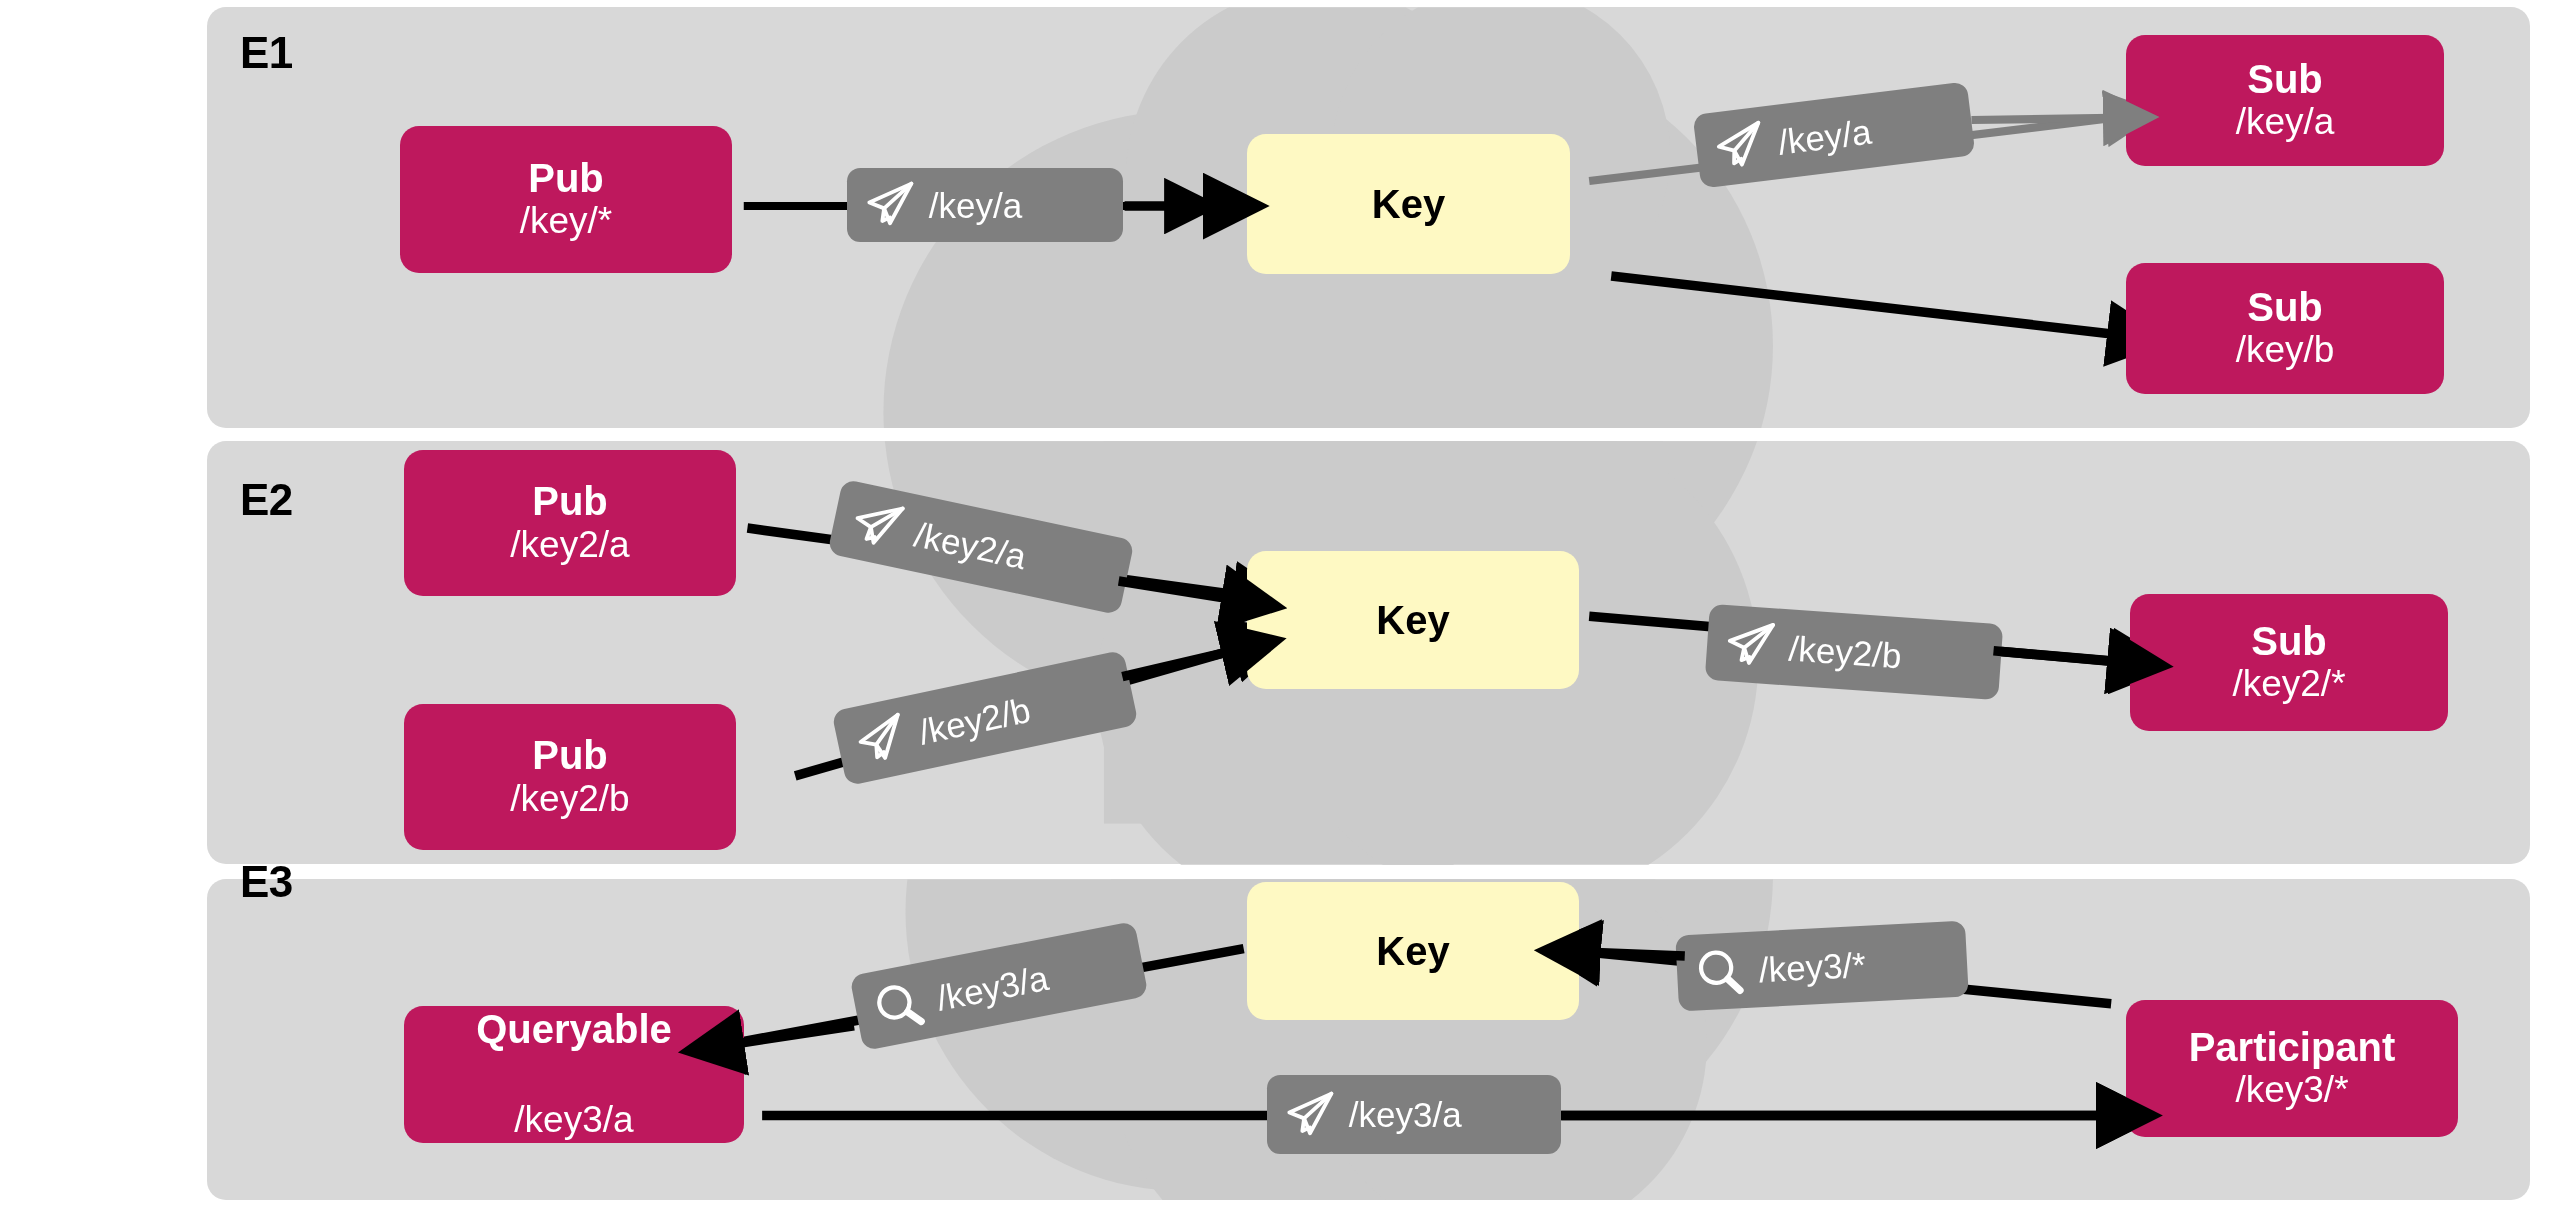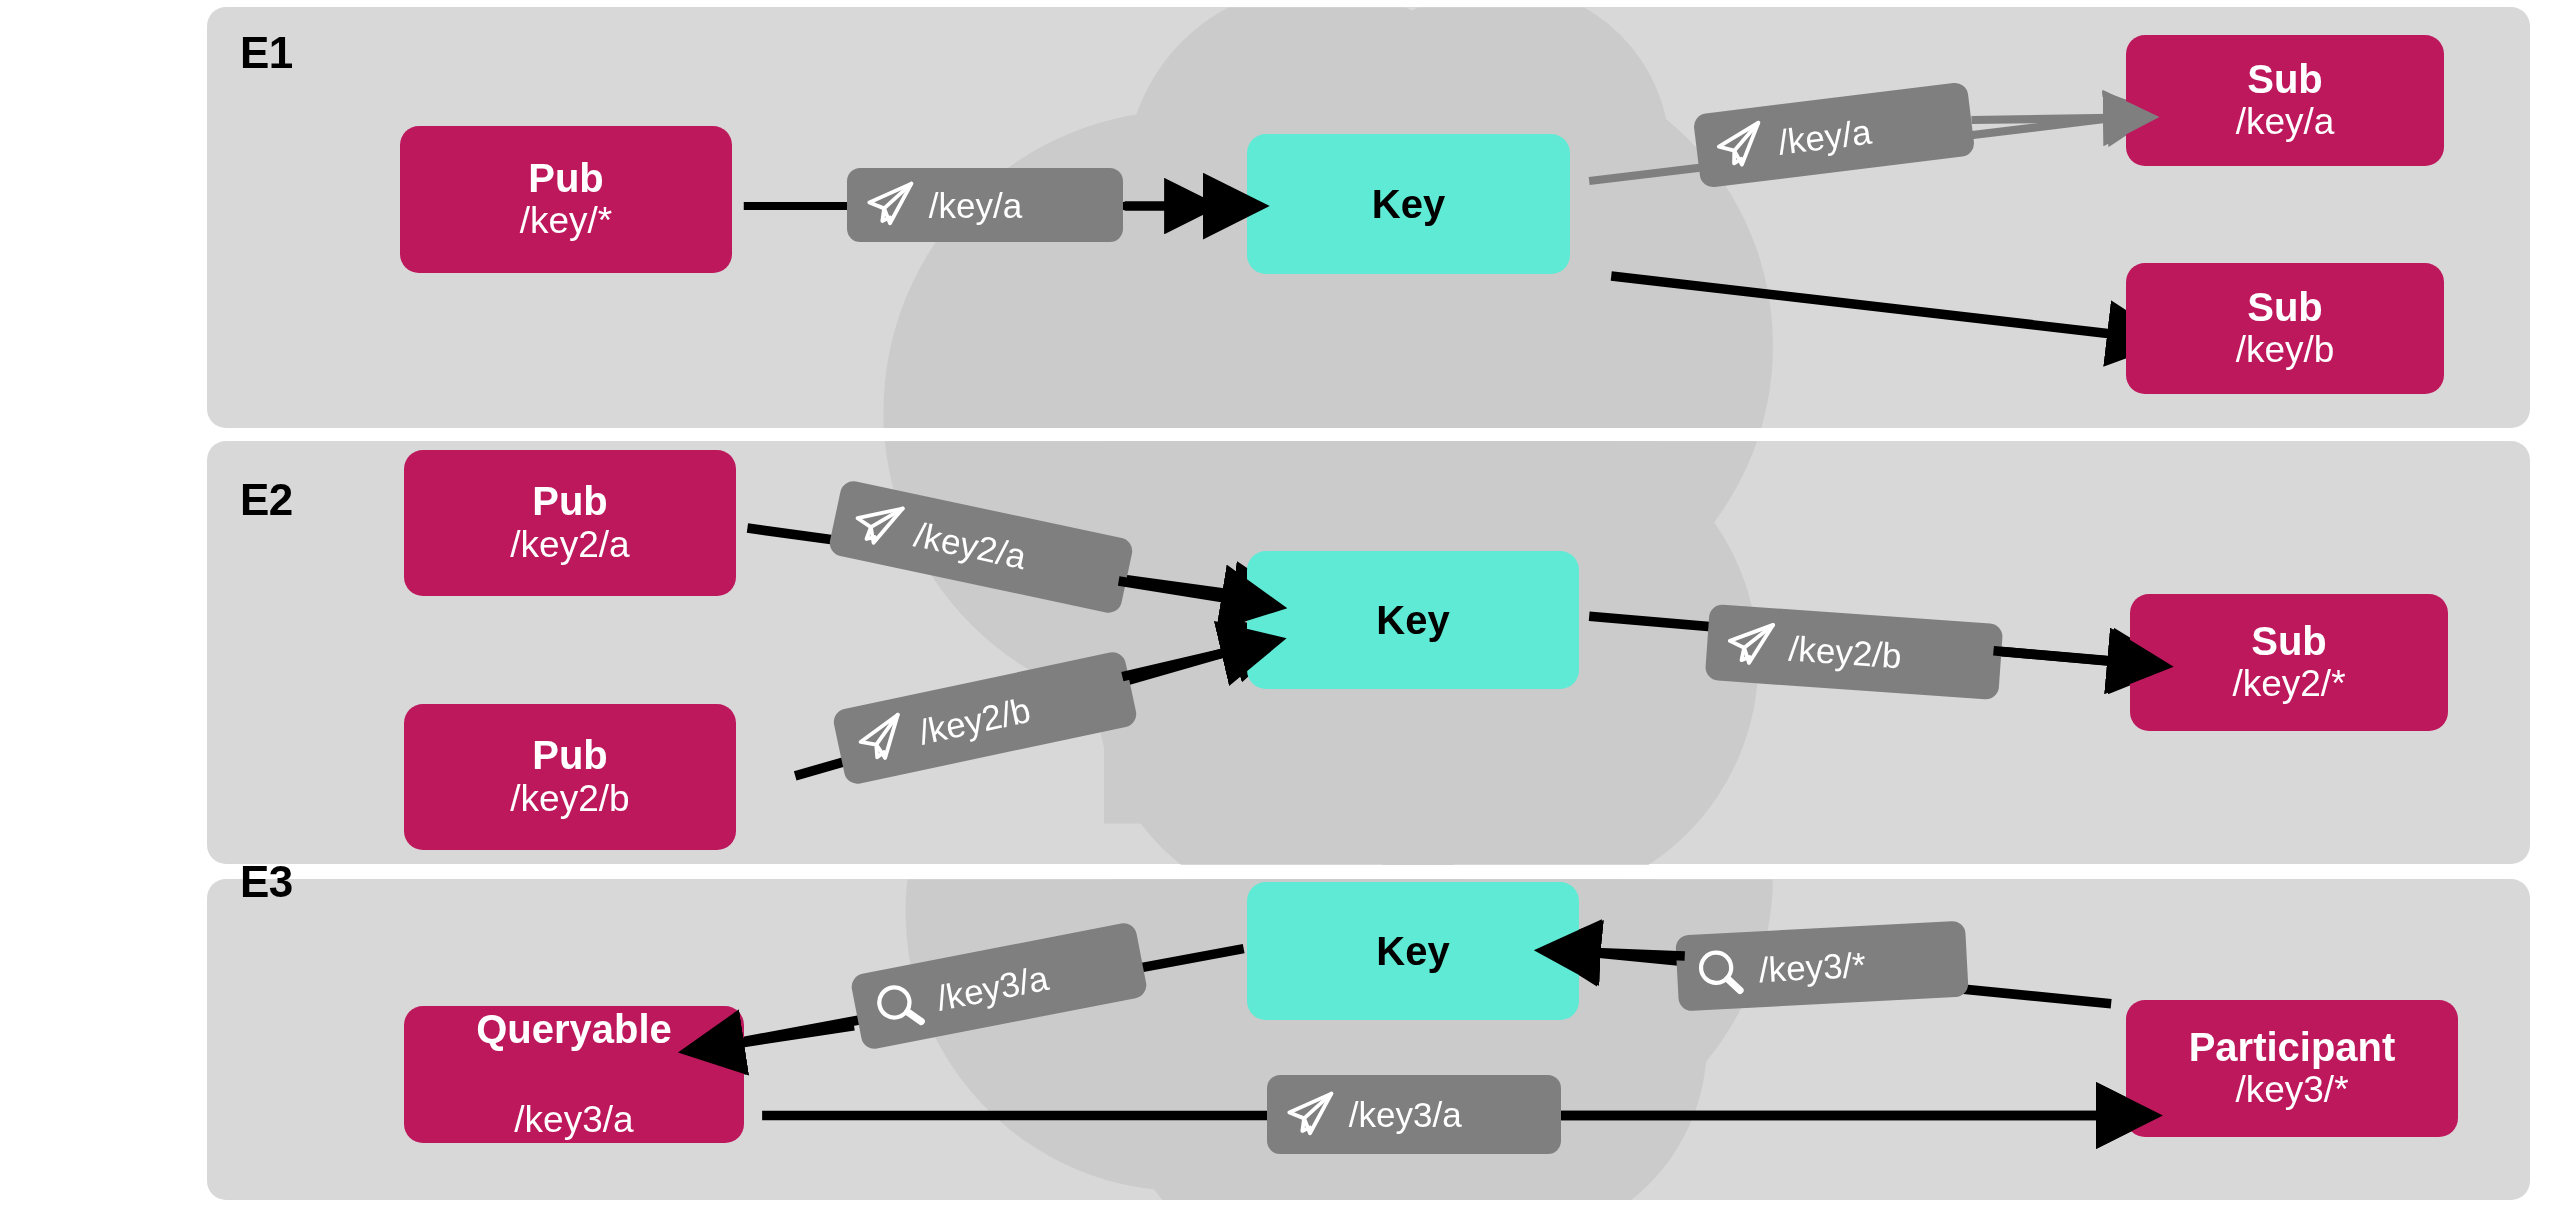--- a/index.html
+++ b/index.html
@@ -40,21 +40,21 @@
     justify-content:center;
     z-index:20;
     box-sizing:border-box;
     padding:2.9px 7.4px;
   }
   .node .t1{font-weight:bold;font-size:40px;line-height:1.12;white-space:nowrap;}
   .node .t2{font-weight:normal;font-size:37px;line-height:1.16;white-space:nowrap;}
 
   .keynode{
     position:absolute;
-    background:#5eead4;
+    background:#fef9c3;
     border-radius:19px;
     color:#000000;
     display:flex;align-items:center;justify-content:center;
     font-weight:bold;font-size:40px;
     z-index:20;
   }
 
   
   .badge{
     position:absolute;

